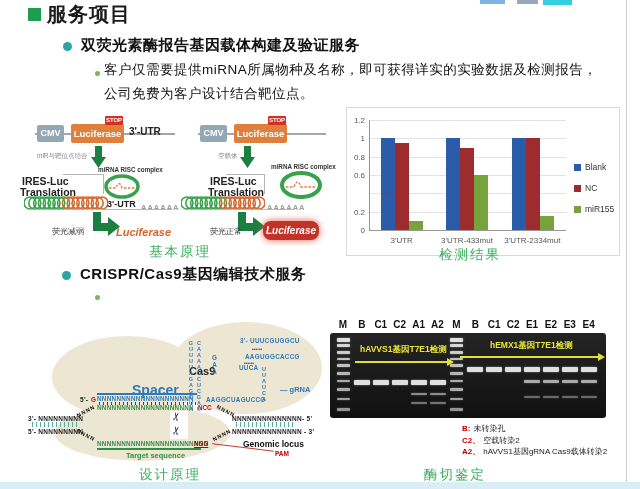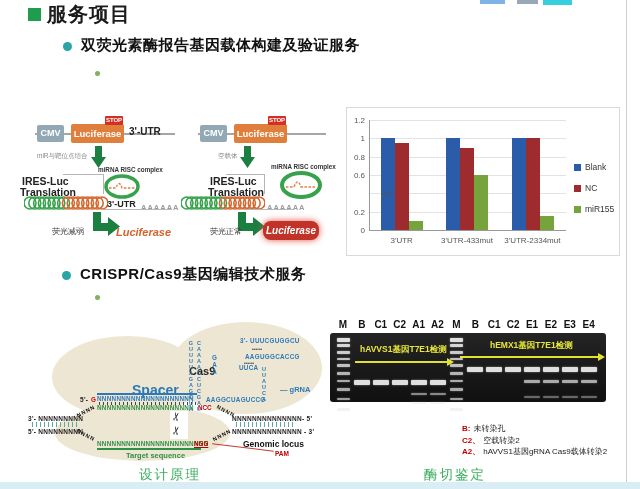--- a/index.html
+++ b/index.html
@@ -70,20 +70,24 @@
   <div class="deco" style="left:480px;width:25px;height:4px;background:#7fb2e5;"></div>
   <div class="deco" style="left:517px;width:21px;height:4px;background:#9aa7b8;"></div>
   <div class="deco" style="left:543px;width:29px;height:5px;background:#35cfe0;"></div>
 
   <div class="abs title-sq" style="left:28px;top:8px;"></div>
   <div class="abs page-title" style="left:47px;top:1px;">服务项目</div>
 
   <div class="abs dot-teal" style="left:63px;top:42px;"></div>
   <div class="abs h1txt" style="left:81px;top:36px;">双荧光素酶报告基因载体构建及验证服务</div>
   <div class="abs dot-green" style="left:95px;top:71px;"></div>
+  <div class="abs bodytxt" style="left:104px;top:58px;width:532px;">
+    <span>客户仅需要提供miRNA所属物种及名称，即可获得详实的实验数据及检测报告，</span><br>
+    <span>公司免费为客户设计结合靶位点。</span>
+  </div>
 
   <div class="abs hline" style="left:35px;top:133px;width:140px;"></div>
   <div class="abs boxlabel cmv" style="left:37px;top:125px;">CMV</div>
   <div class="abs boxlabel lucbox" style="left:71px;top:124px;">Luciferase</div>
   <div class="abs boxlabel stopbox" style="left:105px;top:116px;">STOP</div>
   <div class="abs utrlbl" style="left:129px;top:126px;">3'-UTR</div>
   <svg class="abs" style="left:91px;top:146px;" width="15" height="22">
       <polygon points="4,0 11,0 11,11 15,11 7.5,22 0,11 4,11" fill="#1b7f41"></polygon>
     </svg>
   <div class="abs smgray" style="left:37px;top:152px;">miR与靶位点结合</div>
@@ -157,20 +161,21 @@
   <svg class="abs" style="left:280px;top:171px;" width="42" height="28">
     <ellipse cx="21" cy="14" rx="19" ry="12" fill="#ffffff" stroke="#37a24b" stroke-width="4"></ellipse>
     <path d="M6,16 h8 q3.5,-10 7,0 h15" fill="none" stroke="#e07f3c" stroke-width="1.4" stroke-dasharray="2.5,1.5"></path>
   </svg>
   <svg class="abs" style="left:238px;top:212px;" width="27" height="28">
       <polygon points="0,0 8,0 8,11 15,11 15,5 27,14.5 15,24 15,19 0,19" fill="#1b7f41"></polygon>
     </svg>
   <div class="abs reslbl" style="left:210px;top:226px;">荧光正常</div>
   <div class="abs lucresbox" style="left:263px;top:221px;">Luciferase</div>
 
+  <div class="abs caption" style="left:130px;top:243px;">基本原理</div>
 
   <div class="abs chartbox" id="chart" style="left:346px;top:107px;width:272px;height:147px;">
       <div style="position: absolute; left: 22px; top: 12px; width: 196px; height: 110px; border-left: 1px solid rgb(153, 153, 153); border-bottom: 1px solid rgb(153, 153, 153);">
         <div class="gridline" style="top: 91.6667px;"></div>
         <div class="gridline" style="top: 73.3333px;"></div>
         <div class="gridline" style="top: 55px;"></div>
         <div class="gridline" style="top: 36.6667px;"></div>
         <div class="gridline" style="top: 18.3333px;"></div>
         <div class="gridline" style="top: 0px;"></div>
         <div class="bar" style="left: 11px; top: 18.3333px; width: 14px; height: 91.6667px; background: rgb(42, 92, 170);"></div>
@@ -190,20 +195,21 @@
       <div class="ytick" style="left: 0px; top: 44.6667px;">0.8</div>
       <div class="ytick" style="left: 0px; top: 26.3333px;">1</div>
       <div class="ytick" style="left: 0px; top: 8px;">1.2</div>
       <div class="catlbl" style="left: 22px; top: 128px; width: 65.3333px;">3'UTR</div>
       <div class="catlbl" style="left: 87.3333px; top: 128px; width: 65.3333px;">3'UTR-433mut</div>
       <div class="catlbl" style="left: 152.667px; top: 128px; width: 65.3333px;">3'UTR-2334mut</div>
       <div class="legit" style="left: 227px; top: 54px;"><span class="legsq" style="background: rgb(42, 92, 170);"></span>Blank</div>
       <div class="legit" style="left: 227px; top: 75px;"><span class="legsq" style="background: rgb(158, 43, 46);"></span>NC</div>
       <div class="legit" style="left: 227px; top: 96px;"><span class="legsq" style="background: rgb(118, 163, 60);"></span>miR155</div>
     </div>
+  <div class="abs caption" style="left:420px;top:246px;">检测结果</div>
 
   <div class="abs dot-teal" style="left:62px;top:271px;"></div>
   <div class="abs h1txt" style="left:80px;top:265px;">CRISPR/Cas9基因编辑技术服务</div>
   <div class="abs dot-green" style="left:95px;top:295px;"></div>
 
   <div class="abs blob" style="left:52px;top:336px;width:150px;height:82px;"></div>
   <div class="abs blob" style="left:170px;top:322px;width:152px;height:92px;"></div>
   <div class="abs blob" style="left:55px;top:405px;width:175px;height:56px;"></div>
 
   <div class="abs" style="left:143px;top:365px;font-size:11px;font-weight:bold;color:#222;margin-left:46px;">Cas9</div>
@@ -264,21 +270,21 @@
       <div class="lanelbl" style="left: 426.5px; top: 319px; position: absolute;">A2</div>
       <div class="lanelbl" style="left: 445.4px; top: 319px; position: absolute;">M</div>
       <div class="lanelbl" style="left: 464.3px; top: 319px; position: absolute;">B</div>
       <div class="lanelbl" style="left: 483.2px; top: 319px; position: absolute;">C1</div>
       <div class="lanelbl" style="left: 502.1px; top: 319px; position: absolute;">C2</div>
       <div class="lanelbl" style="left: 521px; top: 319px; position: absolute;">E1</div>
       <div class="lanelbl" style="left: 539.9px; top: 319px; position: absolute;">E2</div>
       <div class="lanelbl" style="left: 558.8px; top: 319px; position: absolute;">E3</div>
       <div class="lanelbl" style="left: 577.7px; top: 319px; position: absolute;">E4</div>
     </div>
-  <div class="abs gelbody" id="gelBody" style="left:330px;top:333px;width:276px;height:69px;">
+  <div class="abs gelbody" id="gelBody" style="left:330px;top:333px;width:276px;height:85px;">
     <div class="gelyellow" style="left:30px;top:11px;">hAVVS1基因T7E1检测</div>
     <div class="gelarrow" style="left:25px;top:28px;width:92px;"></div>
     <div class="gelarrowhead" style="left:117px;top:25px;"></div>
     <div class="gelyellow" style="left:160px;top:7px;">hEMX1基因T7E1检测</div>
     <div class="gelarrow" style="left:130px;top:23px;width:138px;"></div>
     <div class="gelarrowhead" style="left:268px;top:20px;"></div>
   <div class="band" style="left: 6.5px; top: 5.1px; width: 13px; height: 4px; opacity: 0.95;"></div>
       <div class="band" style="left: 6.5px; top: 11.05px; width: 13px; height: 3px; opacity: 0.9;"></div>
       <div class="band" style="left: 6.5px; top: 17.85px; width: 13px; height: 3px; opacity: 0.85;"></div>
       <div class="band" style="left: 6.5px; top: 24.65px; width: 13px; height: 2.5px; opacity: 0.8;"></div>

